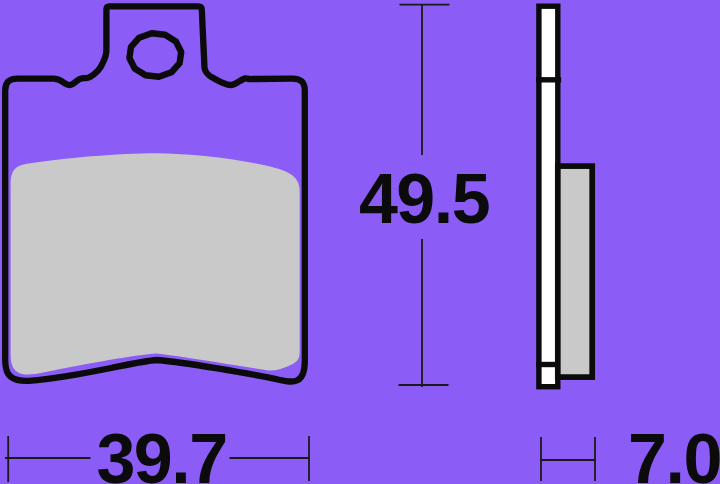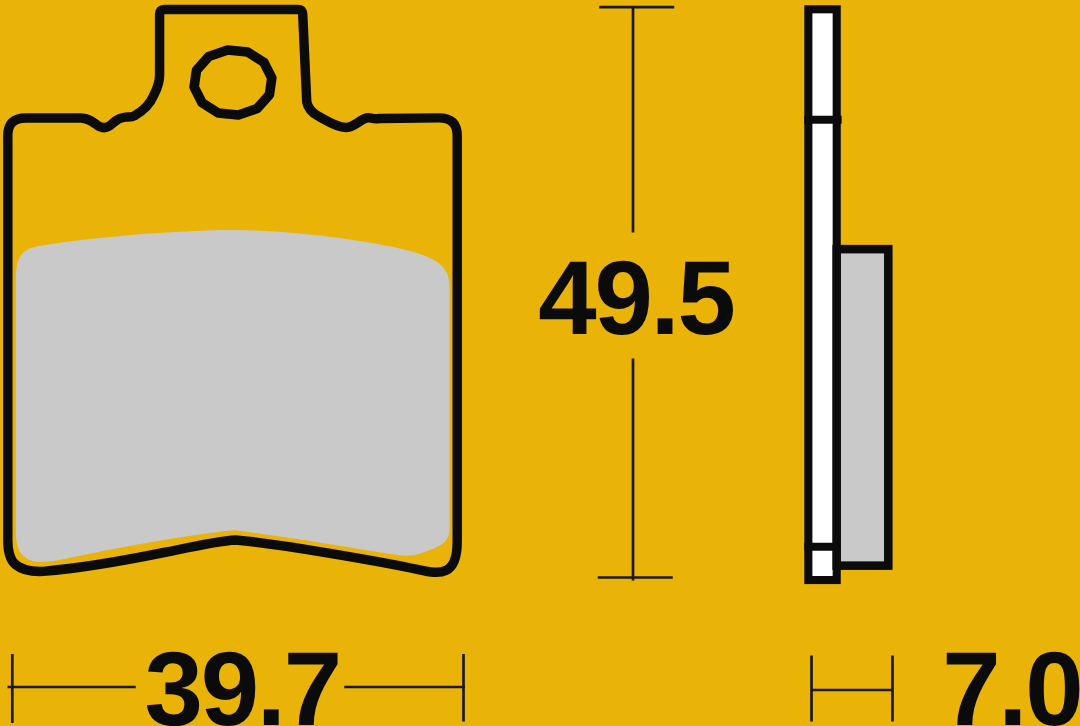--- a/index.html
+++ b/index.html
@@ -1,16 +1,16 @@
 <!DOCTYPE html>
 <html><head>
 <meta charset="utf-8">
 <style>
   html,body{margin:0;padding:0;background:#ffffff;}
-  #stage{position:relative;width:720px;height:484px;background:#eab308;overflow:hidden;
+  #stage{position:relative;width:720px;height:484px;background:#8b5cf6;overflow:hidden;
          font-family:"Liberation Sans", sans-serif;}
   svg{position:absolute;left:0;top:0;}
 </style>
 </head>
 <body>
 <div id="stage">
 <svg width="720" height="484" viewBox="0 0 720 484">
 
   <path d="M 10.6,186
     C 10.6,171 14.5,165.8 27,163.8

